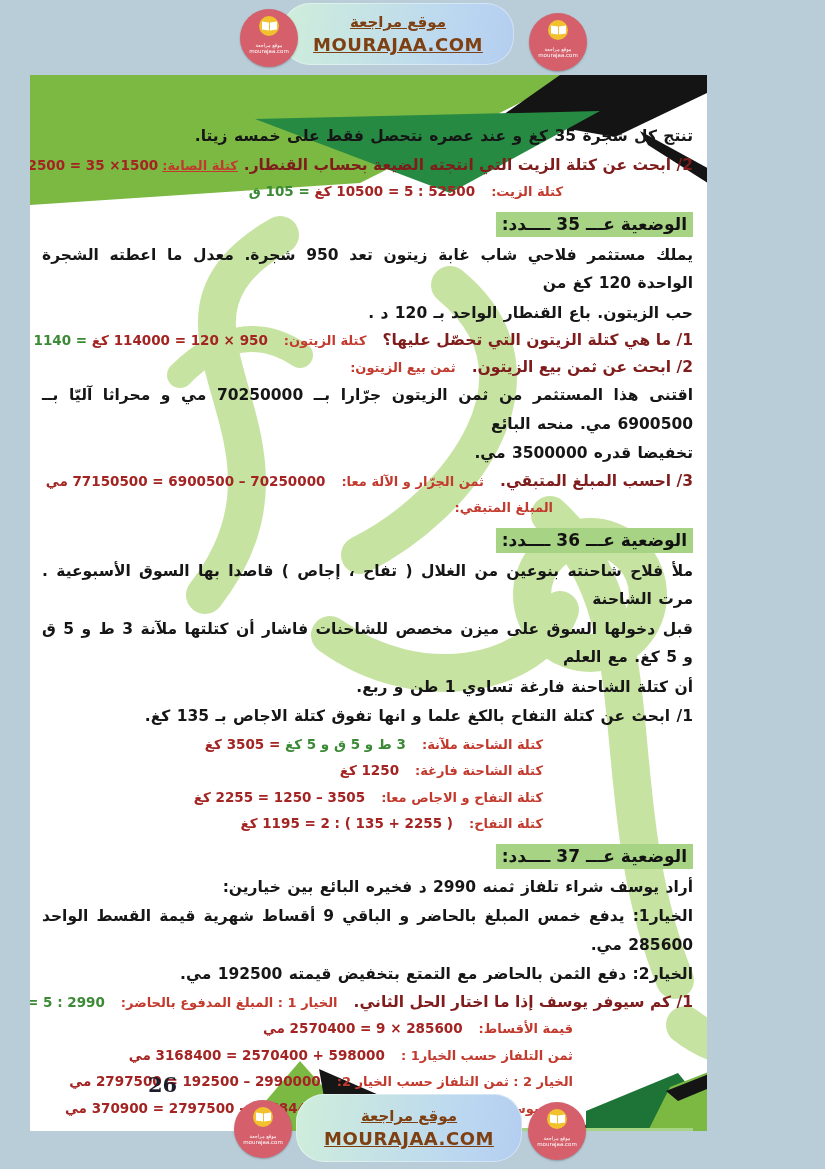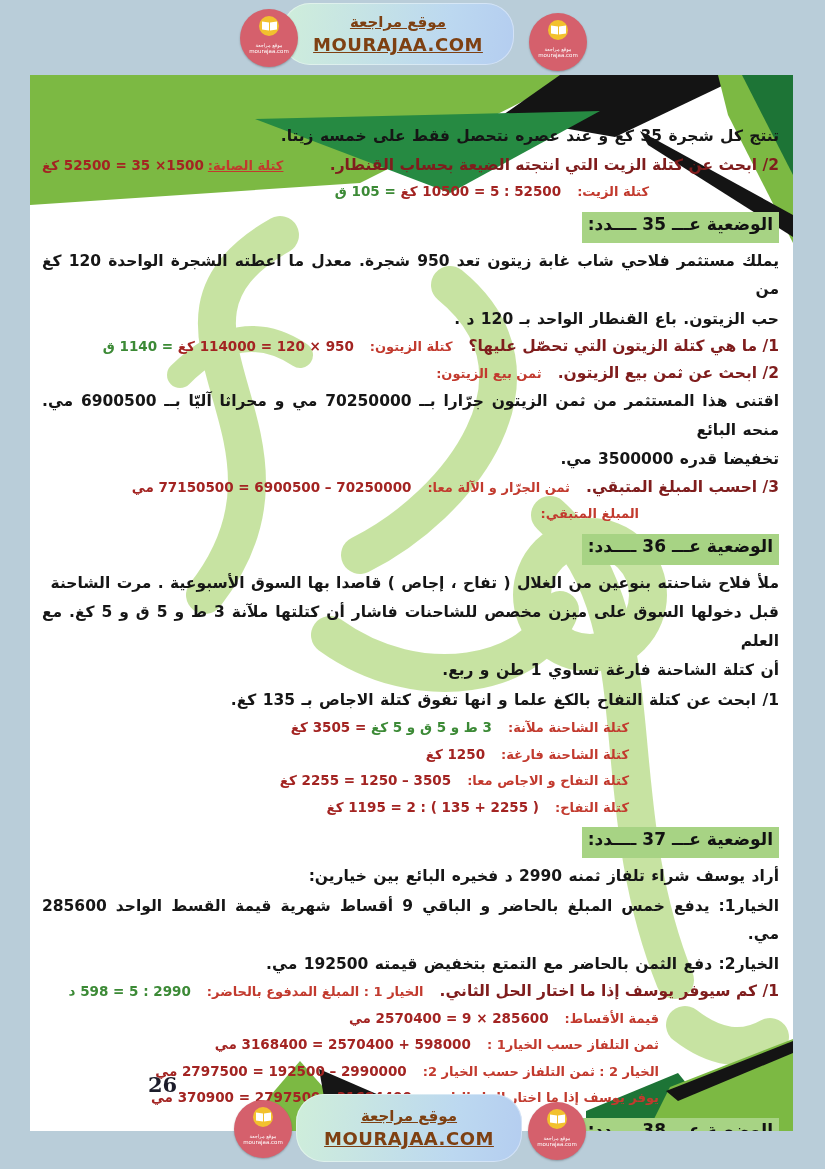--- a/index.html
+++ b/index.html
@@ -3,21 +3,21 @@
 <meta charset="utf-8">
 <style>
   html,body{margin:0;padding:0;}
   body{
     width:825px;height:1169px;position:relative;overflow:hidden;
     background:#b9cdd9;
     font-family:"DejaVu Sans",sans-serif;
   }
   
   .page{
-    position:absolute;left:30px;top:75px;width:763px;height:1056px;
+    position:absolute;left:30px;top:75px;width:677px;height:1056px;
     background:#ffffff;overflow:hidden;
   }
   .decor-top,.decor-bottom,.watermark{position:absolute;left:0;pointer-events:none;}
   .decor-top{top:0;}
   .decor-bottom{bottom:0;}
   .watermark{top:0;opacity:.48;}
   
   .banner{
     position:absolute;z-index:30;border-radius:28px;
     background:linear-gradient(100deg,#cfeeda 0%,#bcd8f0 70%,#b4cdf0 100%);
@@ -42,21 +42,21 @@
   .badge .bk:after{right:2.5px;transform:skewY(-10deg);}
   .badge .bt1{font-size:5px;color:#ffffff;margin-top:6px;line-height:6px;}
   .badge .bt2{font-size:5.5px;color:#ffffff;line-height:7px;direction:ltr;}
   
   .content{
     position:absolute;z-index:5;top:46px;right:14px;left:12px;direction:rtl;
   }
   .sec-title-row{margin:7px 0 4px;}
   .sec-title{
     display:inline-block;background:#a7d384;color:#121212;
-    font-size:17px;font-weight:bold;padding:1px 6px 8px;line-height:22px;
+    font-size:17px;font-weight:bold;padding:1px 6px 2px;line-height:22px;
   }
   .row{margin:1px 0;}
   .p{
     font-size:15.5px;font-weight:bold;color:#161616;line-height:28.5px;
     text-align:justify;word-spacing:1px;
   }
   .qa,.a,.qnote{display:flex;align-items:baseline;gap:16px;line-height:25.5px;}
   .qnote{justify-content:space-between;gap:6px;}
   .q{font-size:15.5px;font-weight:bold;color:#7f1d1d;white-space:nowrap;}
   .lbl{font-size:13px;font-weight:bold;color:#c23a2e;white-space:nowrap;}

